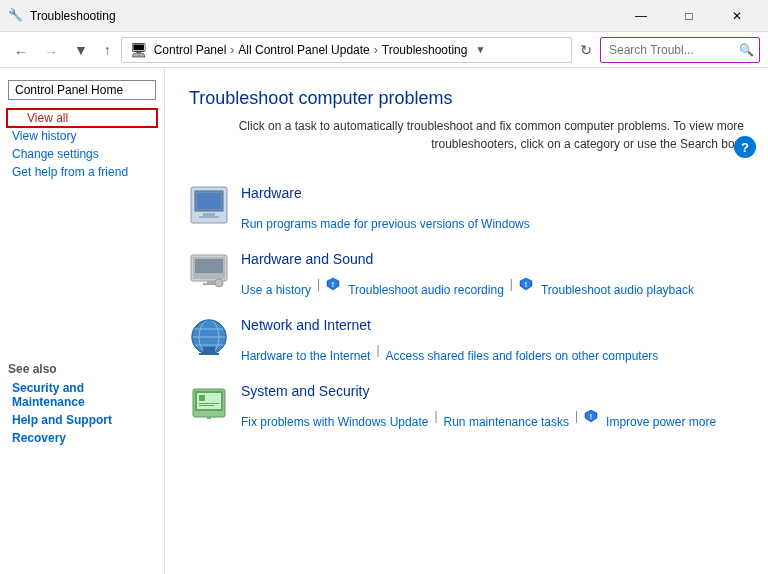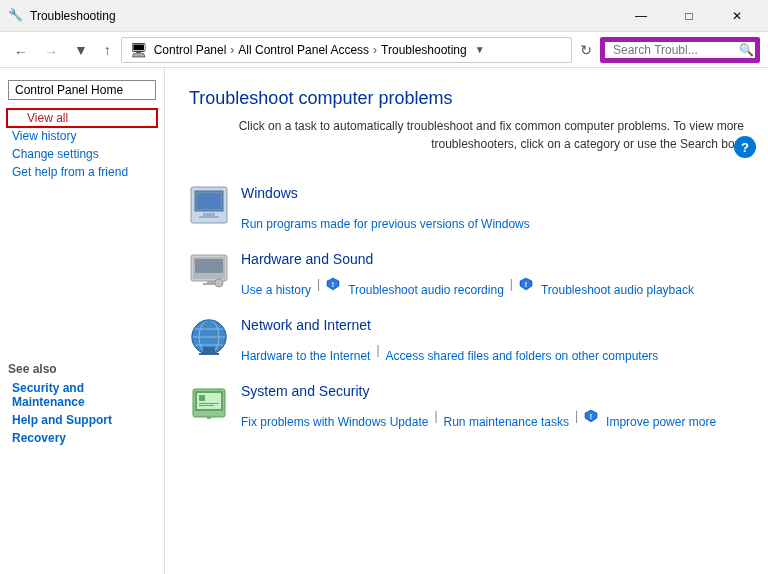--- a/index.html
+++ b/index.html
@@ -72,21 +72,21 @@
       background: transparent;
       border: none;
       cursor: pointer;
       font-size: 14px;
       color: #555;
       padding: 4px;
     }
     .search-box {
       width: 160px;
       height: 26px;
-      border: 5px solid #a21caf;
+      border: 1px solid #a21caf;
       border-radius: 2px;
       padding: 0 24px 0 8px;
       font-size: 12px;
       position: relative;
     }
     .search-wrapper {
       position: relative;
       display: flex;
       align-items: center;
     }
@@ -245,21 +245,21 @@
 <div class="address-bar">
   <button class="nav-btn">←</button>
   <button class="nav-btn" disabled="">→</button>
   <button class="nav-btn">▼</button>
   <button class="nav-btn">↑</button>
 
   <div class="breadcrumb">
     <span style="font-size:14px; margin-right:2px;">🖥</span>
     <span class="breadcrumb-item" style="cursor:pointer;">Control Panel</span>
     <span class="breadcrumb-sep">›</span>
-    <span class="breadcrumb-item" style="cursor:pointer;">All Control Panel Access</span>
+    <span class="breadcrumb-item" style="cursor:pointer;">All Control Panel Update</span>
     <span class="breadcrumb-sep">›</span>
     <span class="breadcrumb-item" style="cursor:pointer;">Troubleshooting</span>
     <button class="breadcrumb-chevron">▼</button>
   </div>
 
   <button class="refresh-btn">↻</button>
 
   <div class="search-wrapper">
     <input class="search-box" type="text" placeholder="Search Troubl..." style="">
     <span class="search-icon-inner">🔍</span>
@@ -293,21 +293,21 @@
         <div class="category-icon">
           <svg width="40" height="40" viewBox="0 0 40 40">
             <rect x="2" y="2" width="36" height="36" rx="2" fill="#c8d8e8" stroke="#8a9ab0" stroke-width="1"></rect>
             <rect x="6" y="6" width="28" height="20" fill="#7090b0" stroke="#5070a0" stroke-width="1"></rect>
             <rect x="8" y="8" width="24" height="16" fill="#5080c0"></rect>
             <rect x="14" y="28" width="12" height="3" fill="#9aafca"></rect>
             <rect x="10" y="31" width="20" height="2" fill="#9aafca"></rect>
           </svg>
         </div>
         <div class="category-content">
-          <div class="category-title">Windows</div>
+          <div class="category-title">Hardware</div>
           <div class="category-links">
             <a class="cat-link">Run programs made for previous versions of Windows</a>
           </div>
         </div>
       </div>
 
       <div class="category-item">
         <div class="category-icon">
           <svg width="40" height="40" viewBox="0 0 40 40">
             <rect x="2" y="4" width="36" height="26" rx="2" fill="#d0d0d0" stroke="#a0a0a0" stroke-width="1"></rect>

